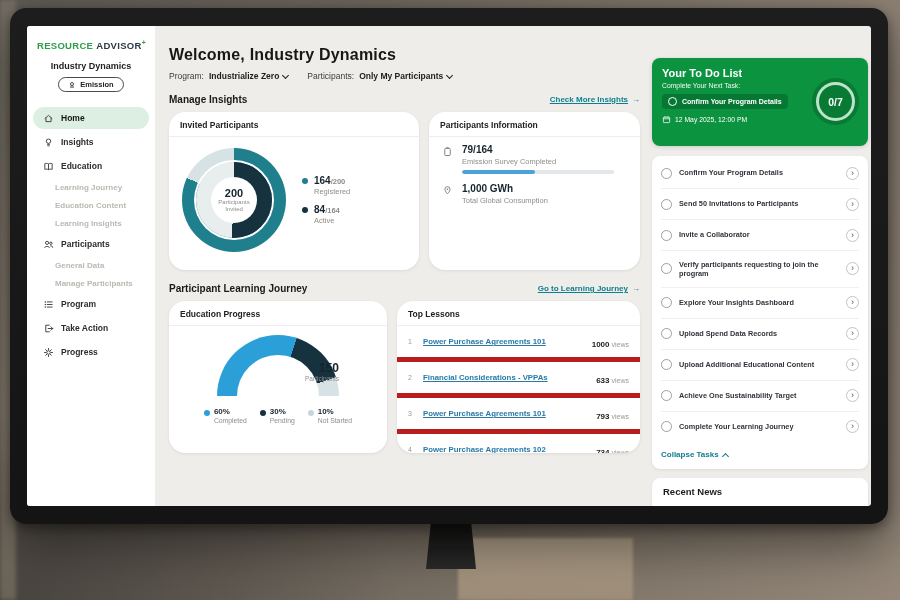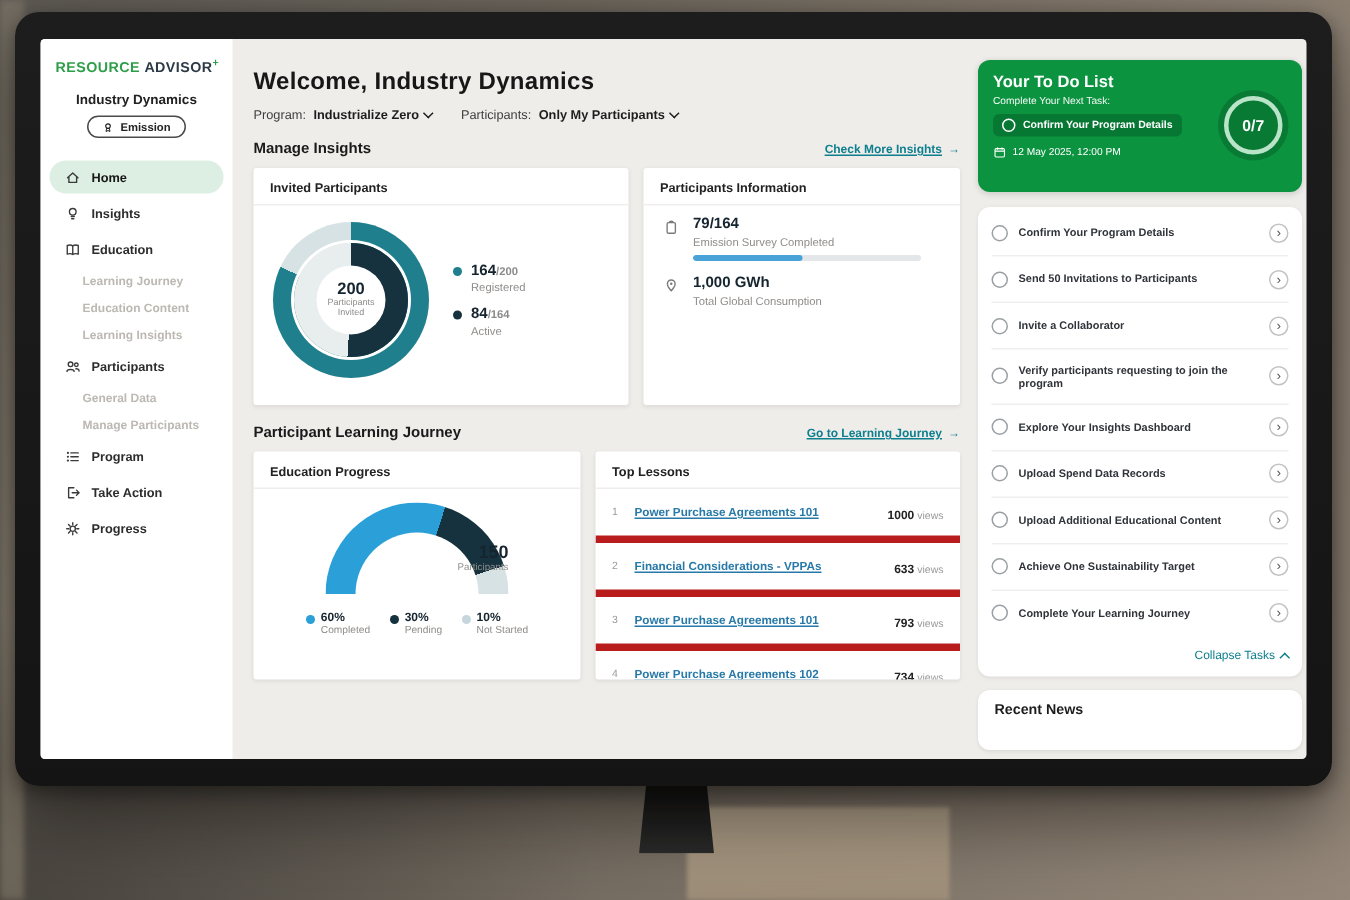--- a/index.html
+++ b/index.html
@@ -52,21 +52,21 @@
   .chev{display:inline-block;width:4px;height:4px;border-right:1.3px solid currentColor;
     border-bottom:1.3px solid currentColor;transform:rotate(45deg);margin-top:-2px}
   .chev-up{display:inline-block;width:4px;height:4px;border-right:1.4px solid currentColor;
     border-bottom:1.4px solid currentColor;transform:rotate(-135deg);margin-left:4px;position:relative;top:2px}
   .sec-row{display:flex;justify-content:space-between;align-items:center;margin:13px 0 7px}
   .sec-row h2{font-size:10px;font-weight:800;color:#1a1a1a;margin:0}
   .tlink{color:#0e7f8e;font-size:8px;font-weight:700;display:flex;gap:4px;align-items:center;
     cursor:pointer;text-decoration:none}
   .tlink .lnk{text-decoration:underline}
   .cards-row{display:flex;gap:10px;align-items:stretch}
-  .card{background:#fff;border-radius:2px;box-shadow:0 1px 3px rgba(30,30,30,.09);
+  .card{background:#fff;border-radius:16px;box-shadow:0 1px 3px rgba(30,30,30,.09);
     box-sizing:border-box;overflow:hidden}
   .card-hd{font-size:8.5px;font-weight:700;color:#222;padding:8px 11px 6px;border-bottom:1px solid #efeeec}
   .card-invited{width:250px;height:158px}
   .card-info{flex:1;height:158px}
   .card-edu{width:218px;height:152px}
   .card-lessons{flex:1;height:152px}
 
   .donut-wrap{display:flex;align-items:center;gap:16px;padding:11px 13px}
   .donut{position:relative;width:104px;height:104px;flex:none}
   .donut-outer{position:absolute;inset:0;border-radius:50%}
@@ -105,21 +105,21 @@
   .gl-lab{font-size:6.8px;color:#8f8d8a;margin-top:1px}
 
   .lesson{display:flex;align-items:center;gap:7px;padding:6.5px 11px;border-bottom:5px solid #b91c1c}
   .lesson:last-child{border-bottom:none}
   .l-rank{font-size:7px;color:#9a9a9a;width:8px;flex:none}
   .l-title{font-size:7.8px;font-weight:600;color:#2779a8;flex:1;text-decoration:underline;cursor:pointer}
   .l-num{font-size:8px;font-weight:700;color:#222}
   .l-unit{font-size:7px;color:#9a9a9a;margin-left:2px}
 
   
-  .todo{position:absolute;left:625px;top:0;width:216px;height:100%;padding-top:14px;box-sizing:border-box}
+  .todo{position:absolute;left:625px;top:0;width:216px;height:100%;padding-top:32px;box-sizing:border-box}
   .todo-hero{background:#0b9340;border-radius:8px;padding:9px 10px;position:relative;color:#fff;
     height:88px;box-sizing:border-box;box-shadow:0 1px 4px rgba(0,0,0,.15)}
   .th-title{font-size:11px;font-weight:800}
   .th-sub{font-size:6.8px;margin-top:3px;opacity:.95}
   .th-task{display:flex;align-items:center;gap:5px;background:rgba(0,60,25,.30);border-radius:4px;
     padding:3px 6px;margin-top:5px;width:fit-content;max-width:128px;font-size:7px;font-weight:700;cursor:pointer}
   .ccirc{width:7px;height:7px;border:1px solid #fff;border-radius:50%;flex:none}
   .th-date{display:flex;align-items:center;gap:4px;font-size:6.8px;margin-top:6px}
   .th-date svg{width:9px;height:9px;color:#fff}
   .th-ring{position:absolute;right:9px;top:20px;width:47px;height:47px;border-radius:50%;
@@ -127,22 +127,22 @@
     font-size:10.5px;font-weight:800;color:#fff}
   .th-ring::before{content:"";position:absolute;inset:4px;border-radius:50%;border:3.5px solid #b9e4c8}
   .th-ring span{position:relative}
   .task-card{background:#fff;border-radius:8px;margin-top:10px;padding:2px 9px 4px;
     box-shadow:0 1px 3px rgba(0,0,0,.08)}
   .task{display:flex;align-items:center;gap:7px;padding:8.5px 0;border-bottom:1px solid #f0efed;cursor:pointer}
   .tcheck{width:9px;height:9px;border:1.2px solid #9aa0a3;border-radius:50%;flex:none;cursor:pointer}
   .t-lab{flex:1;font-size:7.3px;font-weight:600;color:#30343a;line-height:1.3}
   .t-go{width:13px;height:13px;border:1px solid #c3c3c3;border-radius:50%;display:flex;align-items:center;
     justify-content:center;font-size:9px;color:#555;flex:none;cursor:pointer;padding-bottom:1px;box-sizing:border-box}
-  .collapse{display:flex;align-items:center;justify-content:flex-end;padding:8px 0 6px;
-    color:#0e7f8e;font-size:8px;font-weight:400;cursor:pointer}
+  .collapse{display:flex;align-items:center;justify-content:flex-start;padding:8px 0 6px;
+    color:#0e7f8e;font-size:8px;font-weight:700;cursor:pointer}
   .recent{background:#fff;border-radius:8px;margin-top:9px;padding:8px 11px;height:40px;
     box-sizing:border-box;font-size:9.5px;font-weight:800;color:#1d1d1d;box-shadow:0 1px 3px rgba(0,0,0,.08)}
 </style>
 </head>
 <body>
 
 <div class="bg-left-strip"></div>
 <div class="bg-shade"></div>
 <div class="desk-object"></div>
 <div class="stand"></div>

